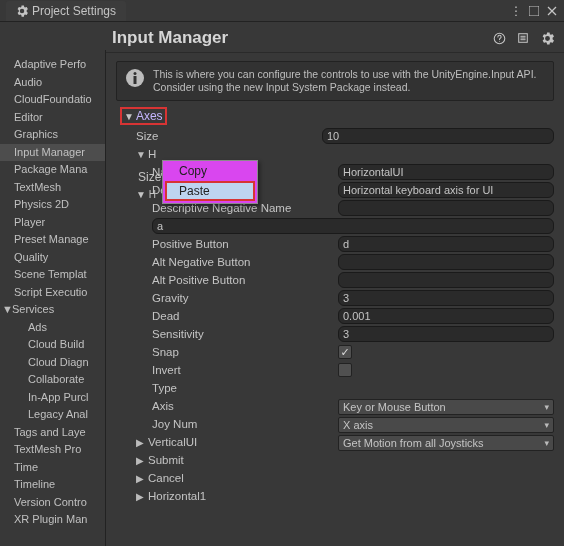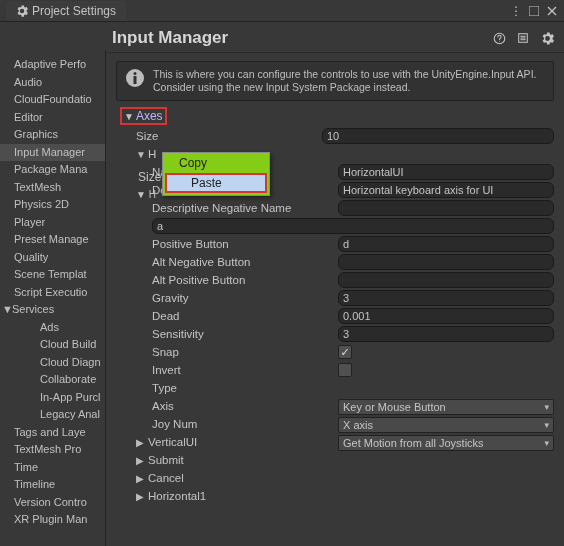--- a/index.html
+++ b/index.html
@@ -10,21 +10,21 @@
   .titlebar .spacer { flex: 1; }
   .titlebar .icon { width: 12px; height: 12px; display: flex; align-items: center; justify-content: center; }
   .win-icons { display: flex; gap: 6px; }
   .win-icons .icon { color: #c4c4c4; }
 
   .main { display: flex; flex: 1; overflow: hidden; }
 
   .sidebar { width: 106px; background: #383838; border-right: 1px solid #222; overflow: hidden; padding-top: 6px; margin-top: 28px; }
   .sb-item { padding: 1px 4px 1px 14px; white-space: nowrap; overflow: hidden; color: #c0c0c0; font-size: 11px; line-height: 15.5px; cursor: pointer; }
   .sb-item.selected { background: #4d4d4d; }
-  .sb-item.child { padding-left: 40px; }
+  .sb-item.child { padding-left: 28px; }
   .sb-item .fold { display:inline-block; width:10px; margin-left:-12px; color:#bbb; }
 
   .content { flex: 1; display: flex; flex-direction: column; overflow: hidden; background: #383838; }
 
   .header-row { display: flex; align-items: center; padding: 6px 10px 4px 6px; border-bottom: 1px solid #2a2a2a; }
   .header-row h1 { font-size: 17px; font-weight: 600; color: #d6d6d6; flex: 1; }
   .header-icons { display: flex; gap: 10px; }
   .header-icons .hicon { width: 14px; height: 14px; color: #c4c4c4; cursor: pointer; display:flex; align-items:center; justify-content:center; }
 
   .info-box { display: flex; align-items: flex-start; background: #323232; border: 1px solid #222; margin: 8px 10px 4px 10px; padding: 6px 8px; gap: 8px; border-radius: 2px; }
@@ -40,23 +40,23 @@
 
   .prop-row { display: flex; align-items: center; height: 18px; margin-left: 16px; }
   .prop-row.d2 { margin-left: 32px; }
   .prop-row .plabel { width: 186px; font-size: 11.5px; color: #c4c4c4; white-space: nowrap; overflow:hidden; }
   .prop-row .pfold { width:12px; display:inline-block; color:#bbb; font-size:10px; }
   .prop-row input[type="text"] { flex: 1; background: #2a2a2a; border: 1px solid #1a1a1a; color: #c4c4c4; font-size: 11px; padding: 1px 4px; height: 16px; border-radius: 6px; min-width:0; }
   .prop-row .check { width: 14px; height: 14px; background: #505050; border: 1px solid #222; border-radius: 2px; display:flex; align-items:center; justify-content:center; font-size:11px; color:#ddd; }
   .prop-row .select { flex:1; background: #494949; border: 1px solid #222; color: #c4c4c4; font-size: 11px; padding: 0 4px; height: 16px; border-radius: 2px; display:flex; align-items:center; position:relative;margin-top:37px; }
   .prop-row .select .caret { position:absolute; right:4px; font-size:9px; color:#bbb; }
 
-  .context-menu { position: absolute; left: 162px; top: 152px; width: 108px; background: #84cc16; border: 1px solid #8a8a8a; box-shadow: 2px 2px 4px rgba(0,0,0,0.4); }
+  .context-menu { position: absolute; left: 162px; top: 160px; width: 96px; background: #d946ef; border: 1px solid #8a8a8a; box-shadow: 2px 2px 4px rgba(0,0,0,0.4); }
   .context-menu .mi { padding: 3px 16px; font-size: 12px; color: #222; cursor:pointer; }
-  .context-menu .mi.hl { background:#bed4f0; border: 2px solid #d73434; margin:0 2px 2px 2px; padding: 1px 24px; }
+  .context-menu .mi.hl { background:#bed4f0; border: 2px solid #d73434; margin:0 2px 2px 2px; padding: 1px 12px; }
 
   .overlay-text { position: absolute; left: 138px; top: 170px; font-size: 12px; color:#c4c4c4; }
   .overlay-fold { position: absolute; left: 136px; top: 189px; font-size: 10px; color:#c4c4c4; }
 
 </style>
 </head>
 <body>
 
 <div class="titlebar">
   <div class="tab">

